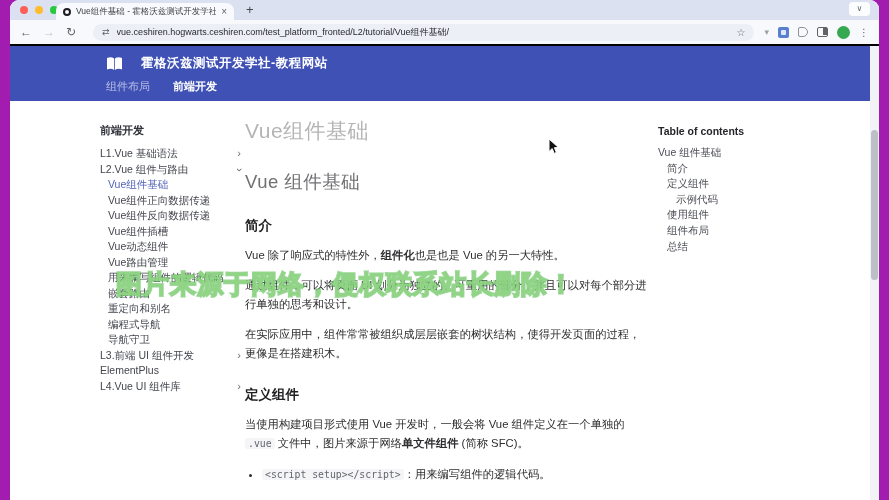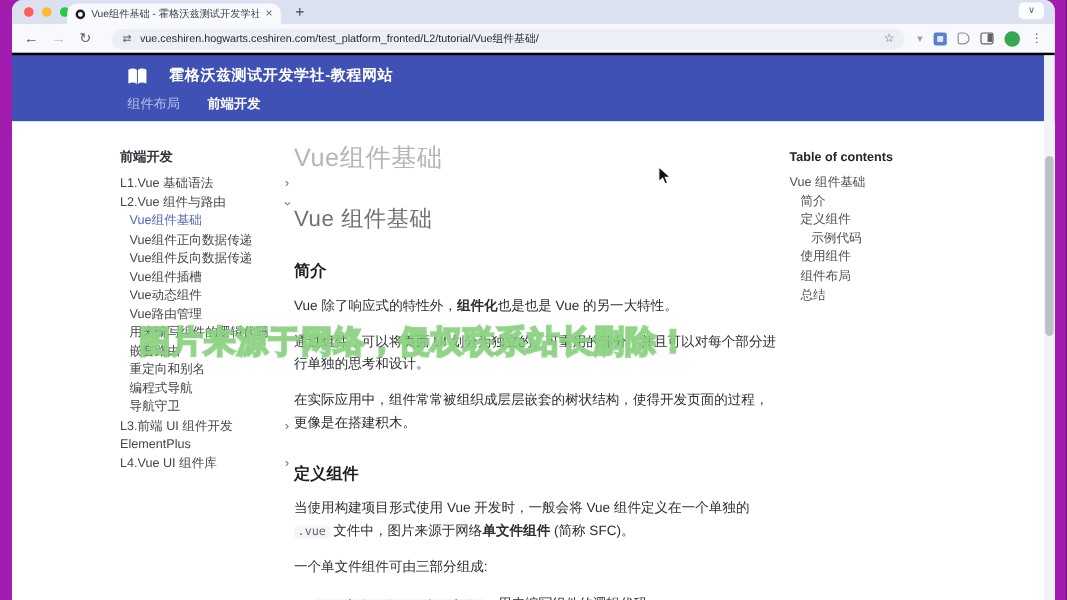--- a/index.html
+++ b/index.html
@@ -184,21 +184,20 @@
 
       <main class="main">
         <div class="pg-title">Vue组件基础</div>
         <div class="h2">Vue 组件基础</div>
         <div class="h3">简介</div>
         <p><span>Vue 除了响应式的特性外，</span><strong>组件化</strong><span>也是也是 Vue 的另一大特性。</span></p>
         <p>通过组件，可以将页面 UI 划分为独立的、可重用的部分，并且可以对每个部分进行单独的思考和设计。</p>
         <p>在实际应用中，组件常常被组织成层层嵌套的树状结构，使得开发页面的过程，更像是在搭建积木。</p>
         <div class="h3">定义组件</div>
         <p><span>当使用构建项目形式使用 Vue 开发时，一般会将 Vue 组件定义在一个单独的 </span><code>.vue</code><span> 文件中，图片来源于网络</span><strong>单文件组件</strong><span> (简称 SFC)。</span></p>
-        <p>一个单文件组件可由三部分组成:</p>
         <ul>
           <li><code>&lt;script setup&gt;&lt;/script&gt;</code><span>：用来编写组件的逻辑代码。</span>
             
           </li>
 
         </ul>
       </main>
 
       <aside class="toc">
         <div class="toc-title">Table of contents</div>

